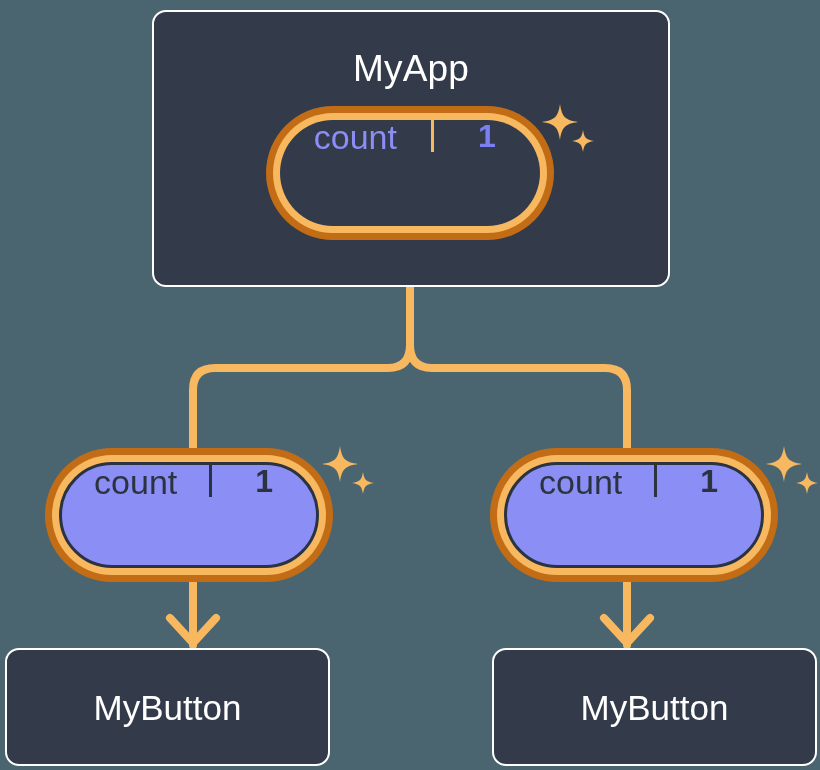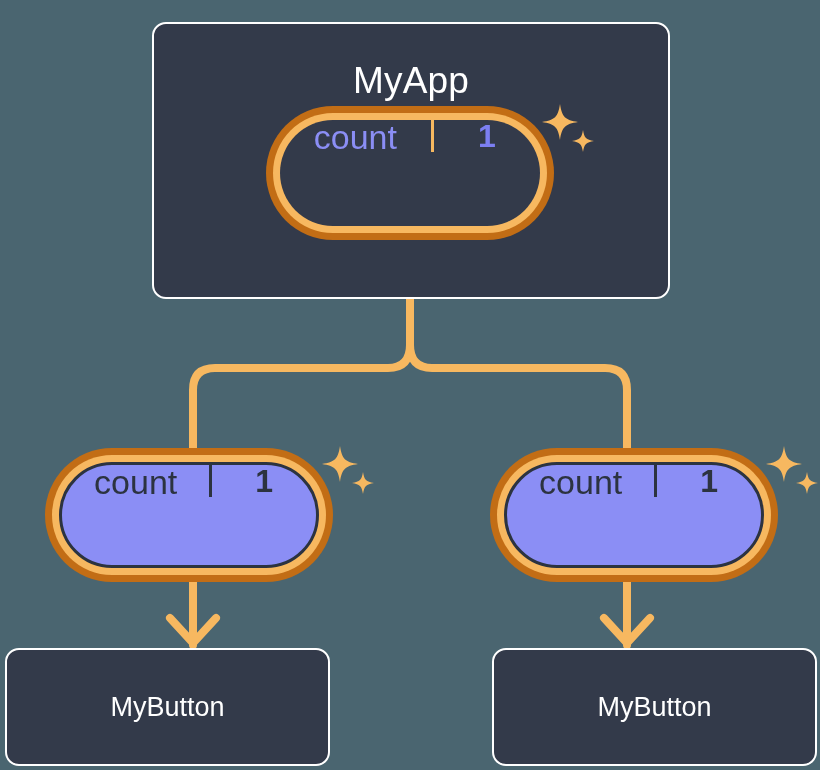--- a/index.html
+++ b/index.html
@@ -34,21 +34,21 @@
   .card {
     position: absolute;
     z-index: 2;
     background: #333a4a;
     border: 2px solid #ffffff;
     border-radius: 14px;
     box-sizing: border-box;
   }
   #card-myapp {
     left: 152px;
-    top: 22px;
+    top: 10px;
     width: 518px;
     height: 277px;
   }
   .card-title {
     position: absolute;
     left: 0;
     right: 0;
     top: 38px;
     text-align: center;
     color: #ffffff;
@@ -65,21 +65,21 @@
   #card-button-left  { left: 5px; }
   #card-button-right { left: 492px; }
   .btn-label {
     position: absolute;
     left: 0;
     right: 0;
     top: 50%;
     transform: translateY(-50%);
     text-align: center;
     color: #ffffff;
-    font-size: 27px;
+    font-size: 35px;
     font-weight: 400;
     line-height: 1;
   }
 
   
   .pill {
     position: absolute;
     z-index: 3;
     box-sizing: border-box;
     border-radius: 999px;

